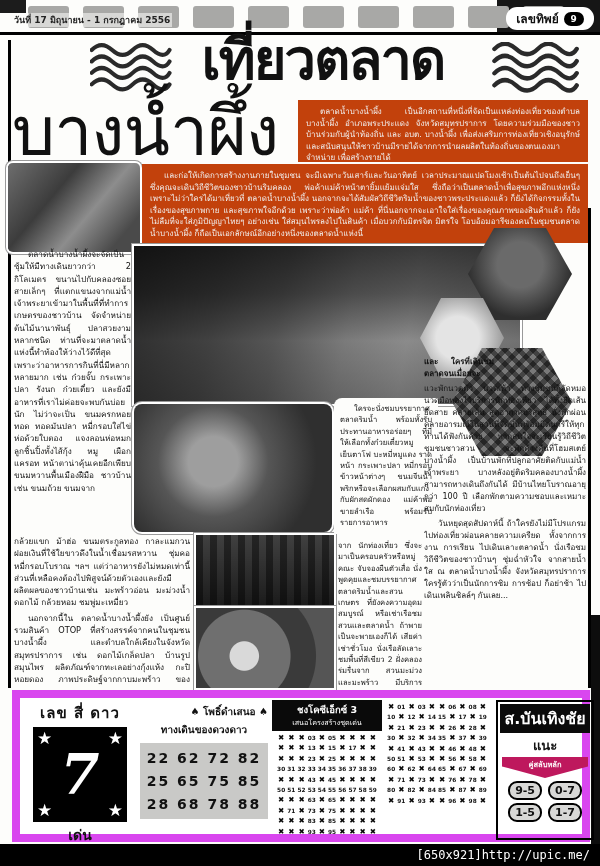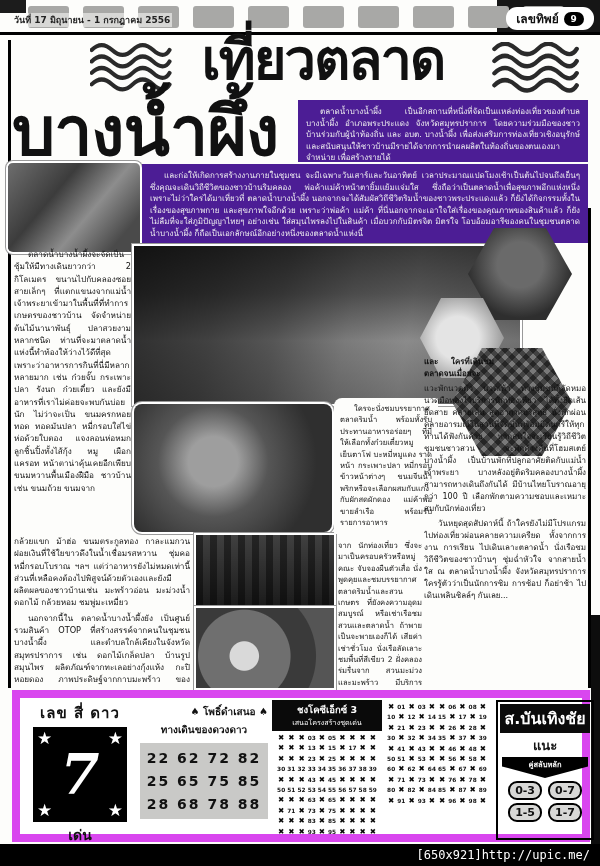--- a/index.html
+++ b/index.html
@@ -18,28 +18,28 @@
   .pagenum{width:20px;height:14px;background:#000;color:#fff;border-radius:8px;font-size:9px;font-weight:bold;
            display:flex;align-items:center;justify-content:center;}
   .toprule{left:0;top:32px;width:600px;height:3px;background:#000;}
   
   .framebar-l{left:8px;top:40px;width:3px;height:648px;background:#000;}
   .framebar-r{left:588px;top:208px;width:3px;height:480px;background:#000;}
   .edge-r{left:591px;top:615px;width:9px;height:240px;background:#0d0d0d;}
   
   .waves{stroke:#2a2a2a;stroke-width:5;fill:none;stroke-linecap:round;}
   .title{left:158px;top:28px;width:330px;text-align:center;font-size:56px;font-weight:900;letter-spacing:-2px;line-height:1.15;}
-  .subtitle{left:12px;top:96px;width:430px;font-size:68px;font-weight:700;letter-spacing:-1px;line-height:1.05;white-space:nowrap;}
+  .subtitle{left:12px;top:96px;width:430px;font-size:68px;font-weight:400;letter-spacing:-1px;line-height:1.05;white-space:nowrap;}
   .logo{left:90px;top:98px;width:110px;height:40px;}
   .logorow{display:flex;align-items:center;gap:3px;font-size:17px;font-weight:900;letter-spacing:-1px;}
   .variety{position:absolute;left:42px;top:20px;background:#000;color:#fff;font-size:6.5px;font-weight:bold;
            padding:1px 6px;letter-spacing:2px;}
   .varscript{position:absolute;left:8px;top:21px;font-size:7px;color:#666;font-style:italic;}
   
-  .blackbox{background:#4c1d95;color:#f2f2f2;font-size:8px;line-height:1.45;text-align:justify;
+  .blackbox{background:#c2410c;color:#f2f2f2;font-size:8px;line-height:1.45;text-align:justify;
             padding:6px 8px;box-sizing:border-box;overflow:hidden;}
   .bb1{left:298px;top:100px;width:290px;height:62px;}
   .bb2{left:142px;top:164px;width:446px;height:79px;}
   .indent{text-indent:14px;}
   
   .photo{background:#888;box-shadow:0 0 0 2px #fff,0 0 0 3px #999;}
   .ph-sign{left:8px;top:163px;width:132px;height:89px;border-radius:5px;
      background:linear-gradient(130deg,#6e6e6e,#3c3c3c 35%,#8d8d8d 60%,#4a4a4a 85%);}
   .ph-canal{left:134px;top:246px;width:386px;height:158px;
      background:linear-gradient(100deg,#3f3f3f 0%,#5c5c5c 22%,#7a7a7a 38%,#adadad 55%,#c4c4c4 70%,#9c9c9c 100%),
@@ -84,21 +84,21 @@
   .p3{left:252px;width:110px;} .p4{left:362px;width:110px;}
   .ghead{background:#0a0a0a;color:#fff;text-align:center;padding:2px 0 3px;}
   .ghead .t{font-size:9.5px;font-weight:900;}
   .ghead .st{font-size:7.2px;}
   .grid{display:grid;grid-template-columns:repeat(10,10.2px);justify-content:center;margin-top:2px;}
   .gcell{font-size:5.8px;font-weight:bold;line-height:10.4px;text-align:center;color:#111;}
   .gx{font-size:7.5px;color:#0a0a0a;}
   .p5{left:476px;width:98px;border:2px solid #000;height:140px;box-sizing:border-box;text-align:center;}
   .p5 .hd{background:#0a0a0a;color:#fff;font-size:16px;font-weight:900;margin:2px;padding:2px 0;}
   .p5 .nae{font-size:13px;font-weight:900;}
-  .banner{position:relative;background:#000000;color:#fff;font-size:7.5px;font-weight:bold;margin:1px 4px;
+  .banner{position:relative;background:#be185d;color:#fff;font-size:7.5px;font-weight:bold;margin:1px 4px;
           padding:1px 0 8px;clip-path:polygon(0 0,100% 0,100% 45%,50% 100%,0 45%);}
   .pillrow{display:flex;justify-content:center;gap:6px;margin-top:3px;}
   .pill{background:#d8d8d6;border:2px solid #000;border-radius:9px;font-size:11px;font-weight:900;
         padding:0 5px;line-height:15px;}
   
   .footer{left:0;top:844px;width:600px;height:22px;background:#000;color:#fff;
           font-family:"DejaVu Sans Mono",monospace;font-size:12px;display:flex;align-items:center;
           justify-content:flex-end;padding-right:10px;box-sizing:border-box;}
 </style>
 </head>
@@ -404,21 +404,21 @@
           <span class="gcell">98</span>
           <span class="gcell gx">✖</span>
         </div>
     </div>
 
     <div class="panel p5">
       <div class="hd">ส.บันเทิงชัย</div>
       <div class="nae">แนะ</div>
       <div class="banner">คู่สลับหลัก</div>
       <div class="pillrow">
-          <span class="pill">0-3</span>
+          <span class="pill">9-5</span>
           <span class="pill">0-7</span>
         </div>
       <div class="pillrow">
           <span class="pill">1-5</span>
           <span class="pill">1-7</span>
         </div>
     </div>
 
   </div>
 

